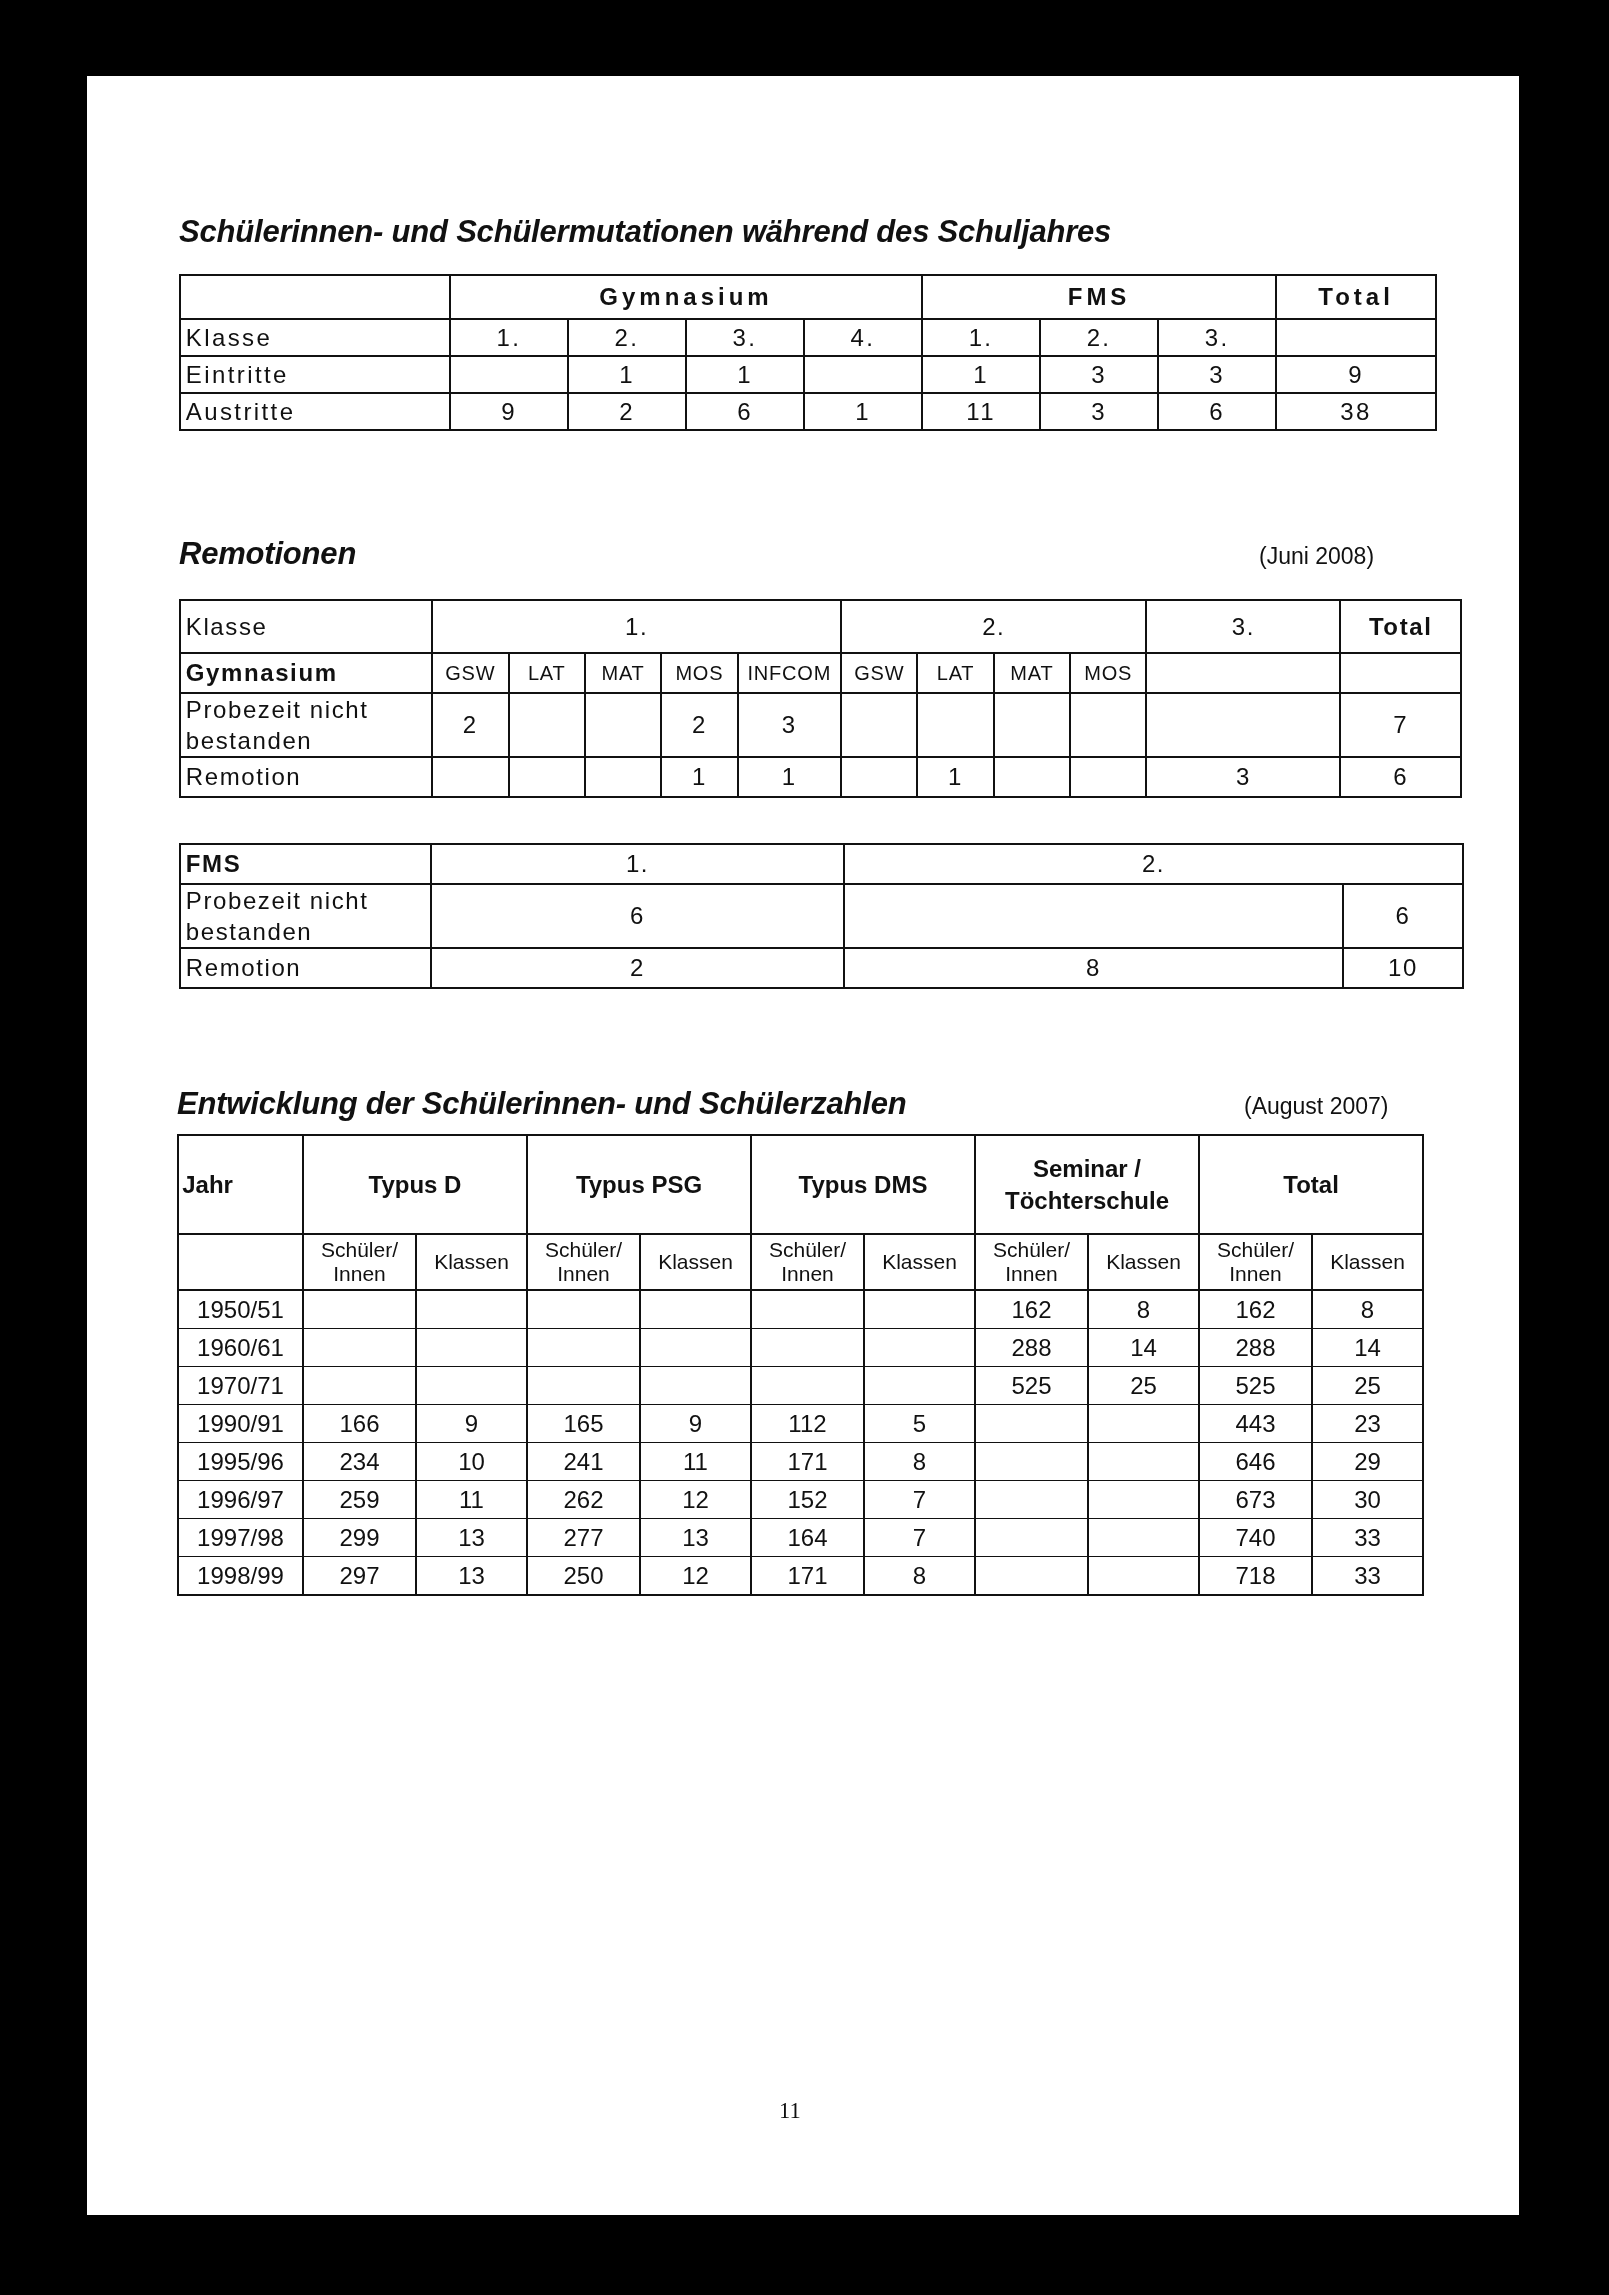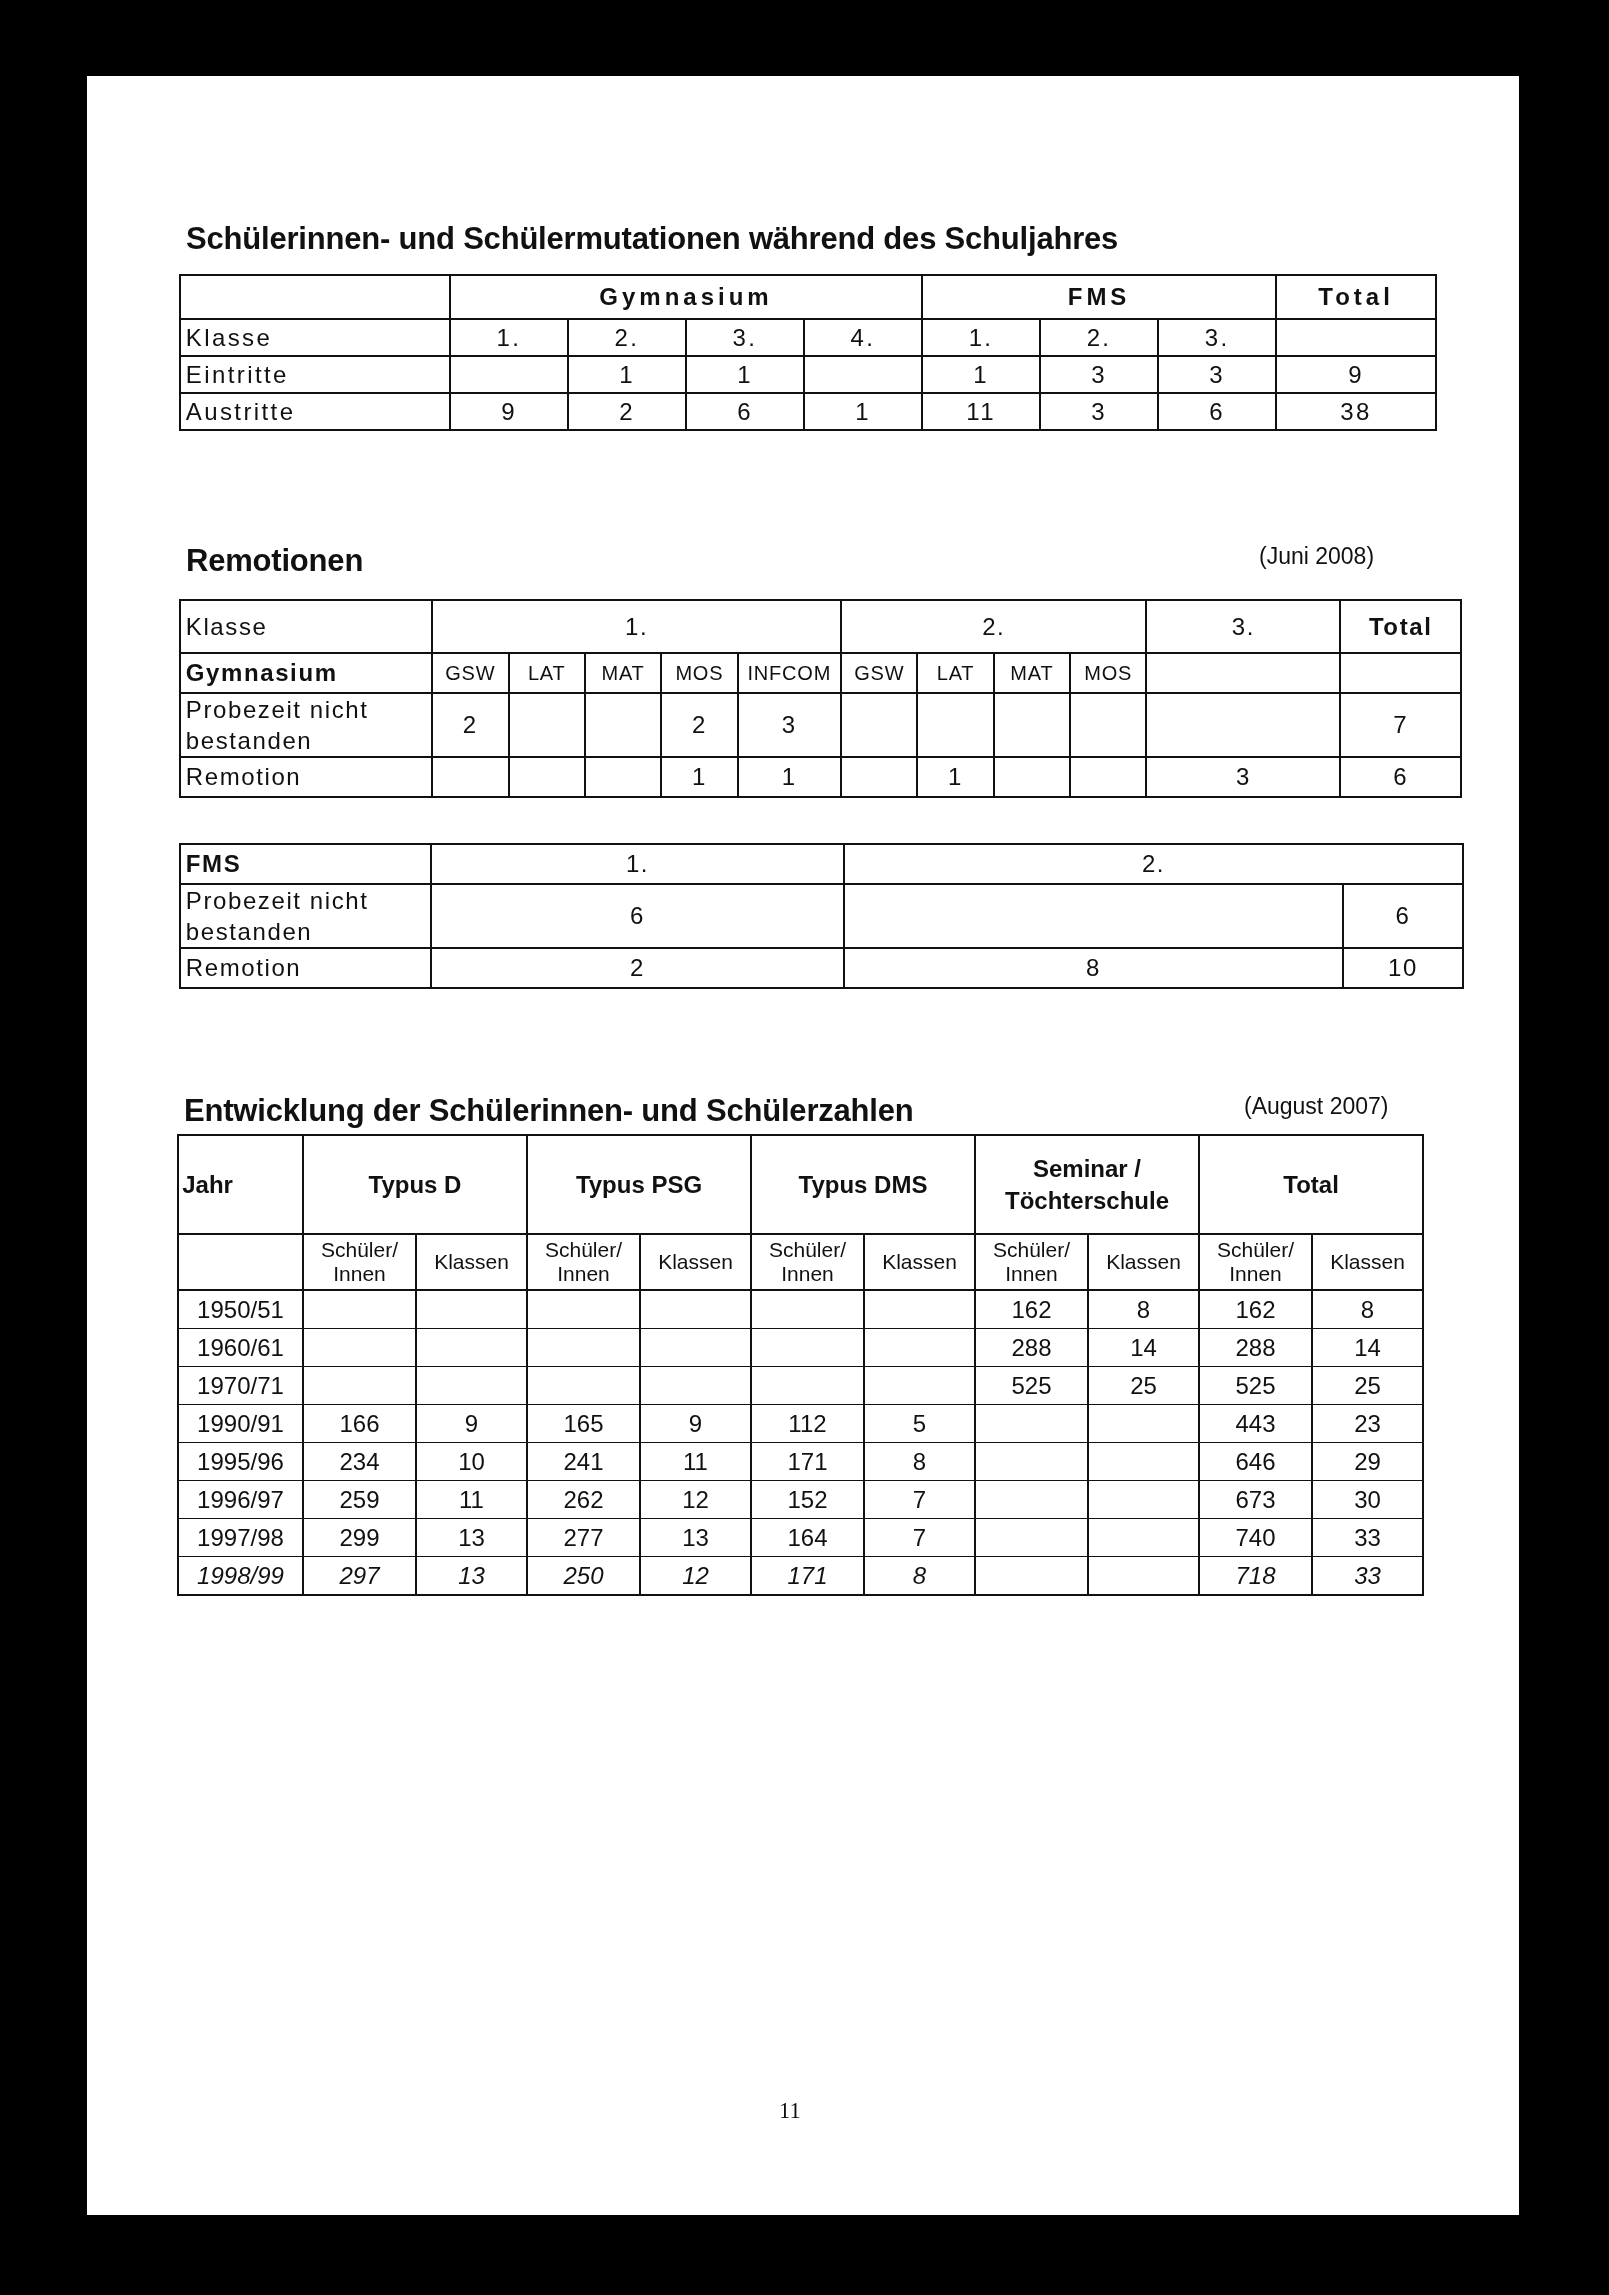--- a/index.html
+++ b/index.html
@@ -1,36 +1,36 @@
 <!DOCTYPE html>
 <html style="font-size:13px"><head>
 <meta charset="utf-8">
 <style>
   html, body { margin:0; padding:0; }
   body { width:1610px; height:2295px; background:#000; position:relative; overflow:hidden;
          font-family:"Liberation Sans", sans-serif; color:#111; }
   .page { position:absolute; left:87px; top:76px; width:1432px; height:2139px; background:#fff; }
-  .h { position:absolute; font-weight:bold; font-size:31px; margin:7px; letter-spacing:-0.2px; }
+  .h { position:absolute; font-weight:bold; font-size:31px; margin:0; letter-spacing:-0.2px;font-style:italic; }
   .note { position:absolute; font-size:23px; }
   table { position:absolute; border-collapse:collapse; table-layout:fixed; }
   td { border:2.4px solid #111; padding:0 4.8px; font-size:24px; text-align:center; vertical-align:middle; overflow:hidden; white-space:nowrap; }
   td.l { text-align:left; }
   td.b { font-weight:bold; }
   #t1 td { height:35px; letter-spacing:2.4px; }
   #t1 tr.hdr td { height:42px; font-weight:bold; letter-spacing:4px; }
   #t2 td, #t3 td { letter-spacing:1.6px; }
   #t2 td.sm { font-size:20px; letter-spacing:0.8px; padding:0 1.6px; }
   #t2 td.wrap, #t3 td.wrap { white-space:normal; line-height:31px;border-radius:15px; }
   #t4 td { font-size:24px; padding:0 3.2px; }
   #t4 td.hd { font-weight:bold; font-size:24px; white-space:normal; line-height:32px; }
   #t4 td.sub { font-size:21px; white-space:normal; line-height:24px; }
   #t4 tr.r td { height:37px; }
   #t4 tr.r td { border-top:0.8px solid #111; border-bottom:0.8px solid #111; }
   #t4 tr.r.first td { border-top:2.4px solid #111; }
-  #t4 tr.r.last td { border-bottom:2.4px solid #111;font-style:italic; }
+  #t4 tr.r.last td { border-bottom:2.4px solid #111; }
   .pnum { position:absolute; font-family:"Liberation Serif", serif; font-size:22.5px; }
 </style>
 </head>
 <body>
 
 <div class="page">
 
   <h2 class="h" style="left:92px; top:138px;">Schülerinnen- und Schülermutationen während des Schuljahres</h2>
 
   <table id="t1" style="left:92px; top:198px; width:1258px;">

